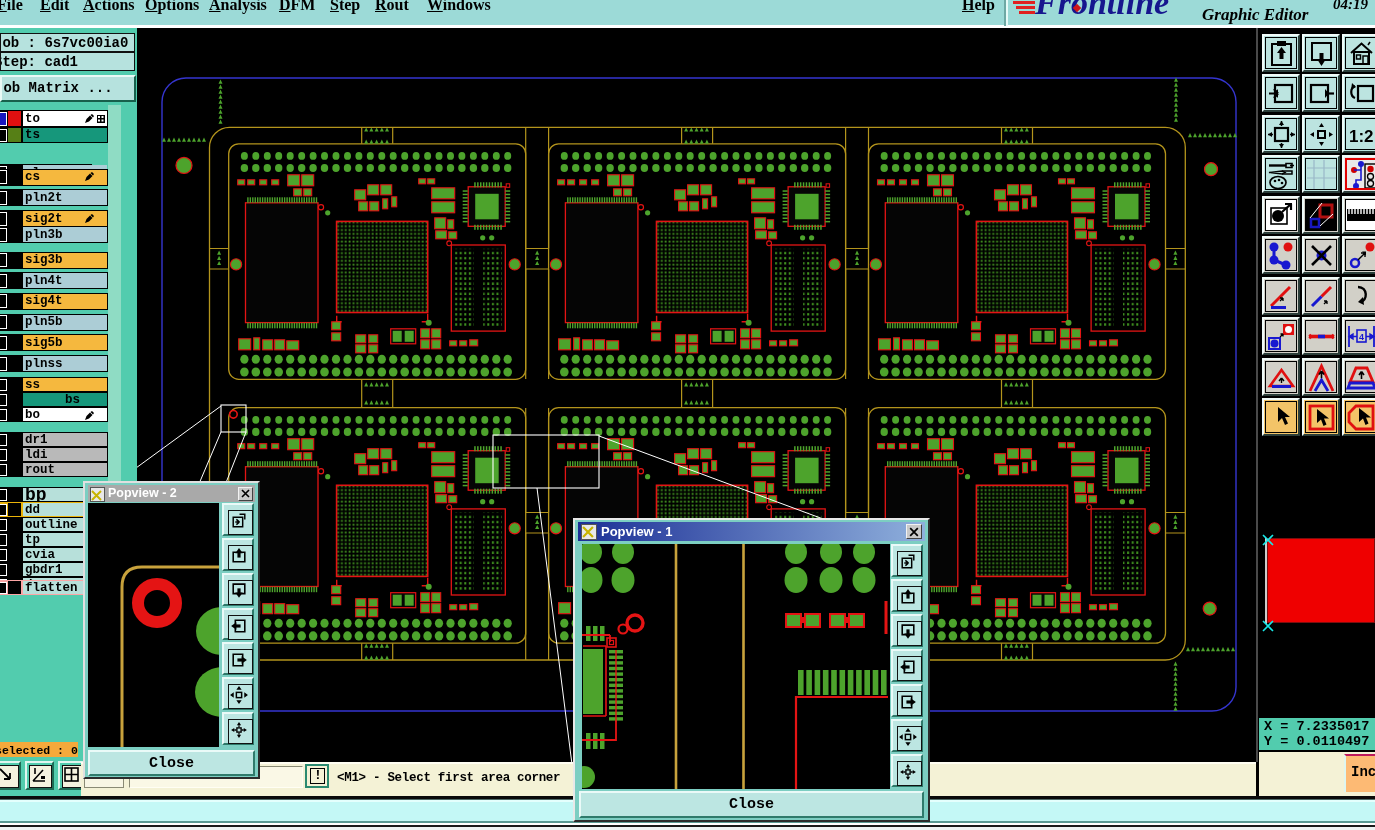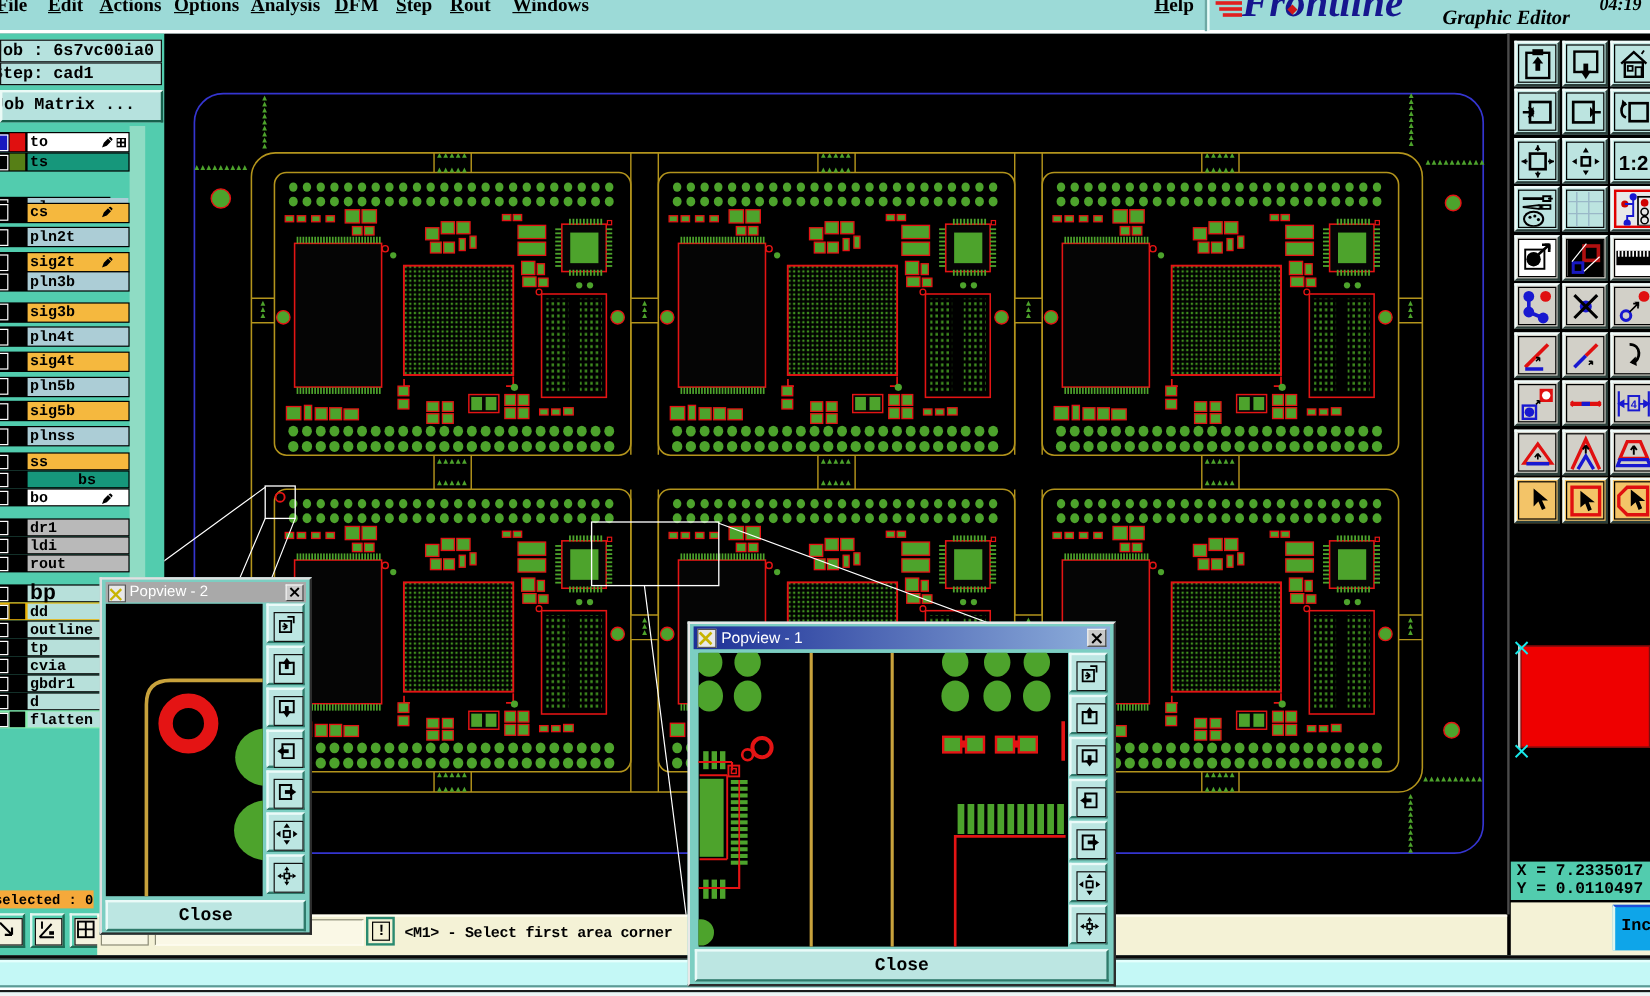--- a/index.html
+++ b/index.html
@@ -1,18 +1,18 @@
 <!DOCTYPE html>
 <html><head><meta charset="utf-8"><style>
 html,body{margin:0;padding:0;width:1375px;height:830px;overflow:hidden;background:#000;}
 body{font-family:"Liberation Mono",monospace;position:relative;}
 .abs{position:absolute;}
 .mono{font-family:"Liberation Mono",monospace;font-weight:bold;color:#000;}
 .serif{font-family:"Liberation Serif",serif;font-weight:bold;color:#000;}
-.sans{font-family:"Liberation Sans",sans-serif;font-weight:normal;}
+.sans{font-family:"Liberation Sans",sans-serif;font-weight:bold;}
 </style></head><body>
 
 <div class="abs" style="left:0;top:0;width:1375px;height:28px;background:#9cdad7;border-bottom:3px solid #fff;box-sizing:border-box;"></div>
 
 <div class="abs serif" style="left:-3px;top:-4px;font-size:16px;"><span style="text-decoration:underline;">F</span>ile</div>
 
 <div class="abs serif" style="left:40px;top:-4px;font-size:16px;"><span style="text-decoration:underline;">E</span>dit</div>
 
 <div class="abs serif" style="left:83px;top:-4px;font-size:16px;"><span style="text-decoration:underline;">A</span>ctions</div>
 
@@ -281,21 +281,21 @@
   </div>
 
 <div class="abs" style="left:0;top:577px;width:108px;height:15px;background:#000;">
     <div style="position:absolute;left:-6px;top:1.5px;width:11px;height:10px;background:#000;border:1.5px solid #fff;"></div>
     <div style="position:absolute;left:8px;top:1px;width:13px;height:13px;background:#000;"></div>
     <div style="position:absolute;left:23px;top:1px;width:84px;height:13px;background:#b7e0da;">
       <div class="mono" style="position:absolute;left:2px;top:-0.5px;font-size:12.5px;line-height:14px;">d</div>
     </div>
   </div>
 
-<div class="abs" style="left:0;top:592px;width:108px;height:15px;background:#86efac;">
+<div class="abs" style="left:0;top:580px;width:108px;height:15px;background:#fca5a5;">
     <div style="position:absolute;left:-6px;top:1.5px;width:11px;height:10px;background:#000;border:1.5px solid #fff;"></div>
     <div style="position:absolute;left:8px;top:1px;width:13px;height:13px;background:#000;"></div>
     <div style="position:absolute;left:23px;top:1px;width:84px;height:13px;background:#b7e0da;">
       <div class="mono" style="position:absolute;left:2px;top:-0.5px;font-size:12.5px;line-height:14px;">flatten</div>
     </div>
   </div>
 
 <div class="abs" style="left:0;top:742px;width:78px;height:15px;background:#f5a93b;overflow:hidden;">
     <div class="mono" style="position:absolute;left:-5px;top:1.5px;font-size:11.5px;">selected&nbsp;:&nbsp;0</div>
   </div>
@@ -1105,21 +1105,21 @@
     <path d="M2 2 L12 12 M12 2 L2 12 M2 88 L12 98 M12 88 L2 98" stroke="#17e8e8" stroke-width="1.6"></path>
   </svg>
 
 <div class="abs" style="left:1259px;top:718px;width:116px;height:32px;background:#52ccae;overflow:hidden;">
     <div class="mono" style="position:absolute;left:5px;top:1px;font-size:13.5px;line-height:15.2px;white-space:pre;">X&nbsp;=&nbsp;7.2335017
 Y&nbsp;=&nbsp;0.0110497</div>
   </div>
 
 <div class="abs" style="left:1259px;top:752px;width:116px;height:44px;background:#f4f2d6;"></div>
 
-<div class="abs" style="left:1344px;top:754px;width:31px;height:38px;background:#0ea5e9;border-top:2px solid #1d4ed8;border-left:2px solid #dff6ef;box-sizing:border-box;overflow:hidden;">
+<div class="abs" style="left:1344px;top:754px;width:31px;height:38px;background:#fdba74;border-top:2px solid #be185d;border-left:2px solid #dff6ef;box-sizing:border-box;overflow:hidden;">
     <div class="mono" style="position:absolute;left:5px;top:8px;font-size:14px;">Inc</div>
   </div>
 
 <div class="abs" style="left:83px;top:481px;width:177px;height:298px;background:#7ccec2;border-top:2px solid #e0e0e0;border-left:2px solid #e0e0e0;border-right:2px solid #2c2c2c;border-bottom:2px solid #2c2c2c;box-sizing:border-box;">
 
 <div style="position:absolute;left:3px;top:2px;right:3px;height:17px;background:#a9a9a9;"></div>
 
 <div style="position:absolute;left:5px;top:4px;width:13px;height:13px;background:#e8e8e8;border:1px solid #555;"><svg width="11" height="11" viewBox="0 0 11 11">
         <path d="M1 1 L10 10 M10 1 L1 10" stroke="#c8b400" stroke-width="2.0"></path>
       </svg></div>

